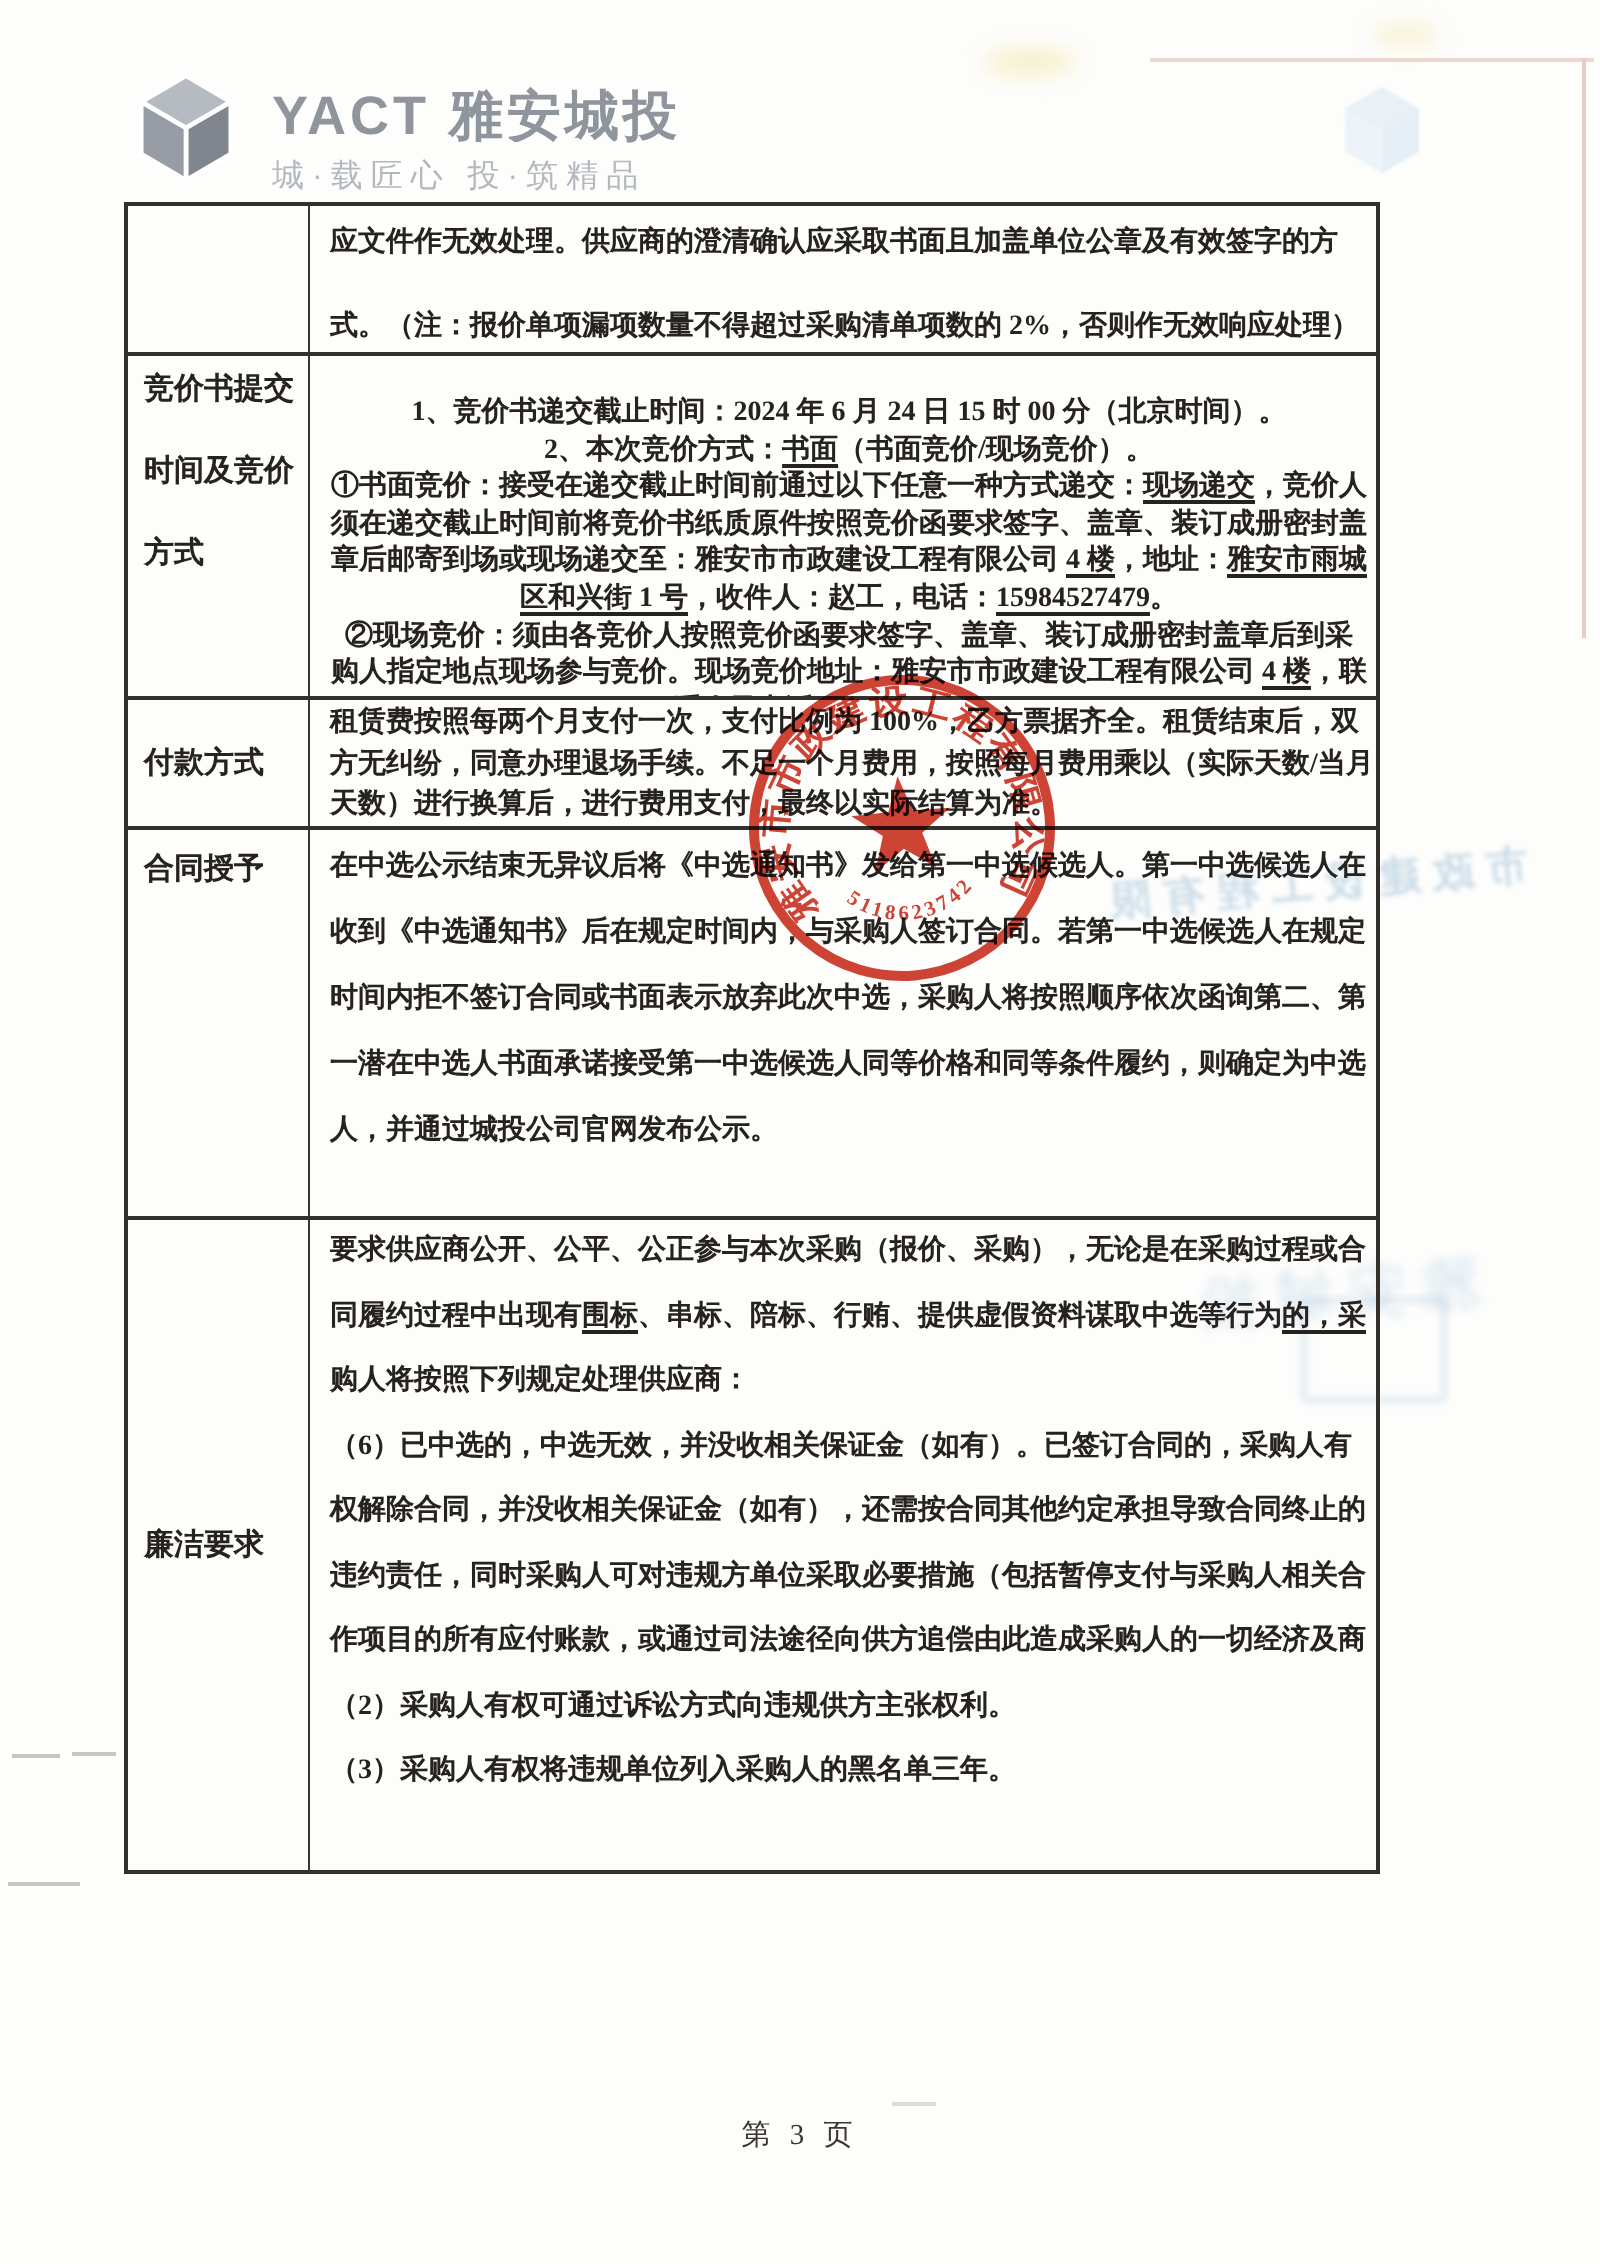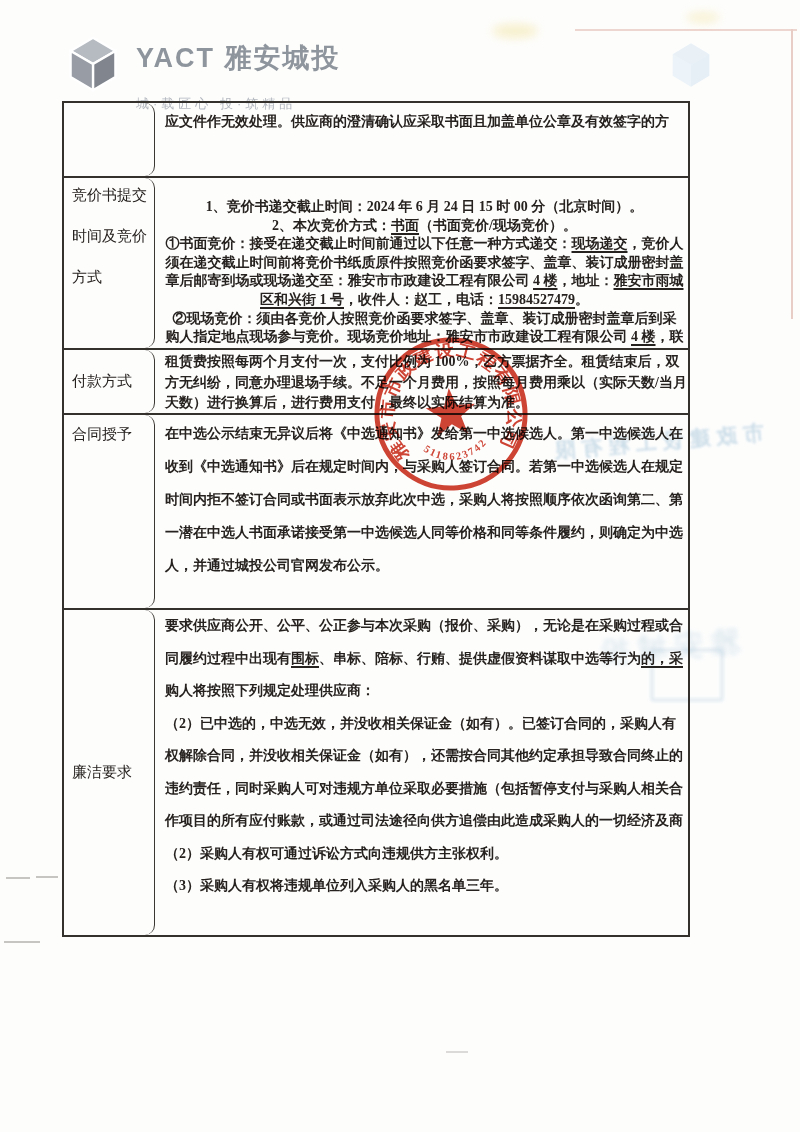--- a/index.html
+++ b/index.html
@@ -5,22 +5,22 @@
   html,body{margin:0;padding:0;background:#e9e9e9;}
   .page{position:relative;width:800px;height:1132px;margin:0 auto;background:#fdfdfc;
         font-family:"Liberation Serif","DejaVu Serif",serif;color:#26221f;overflow:hidden;}
 
   
   .logo{position:absolute;left:64px;top:36px;display:flex;align-items:flex-start;}
   .cube{width:58px;height:56px;}
   .brandwrap{margin-left:14px;padding-top:8px;}
   .brand{font-family:"Liberation Sans","DejaVu Sans",sans-serif;font-size:27px;font-weight:700;
          color:#8f959d;letter-spacing:2px;line-height:1.1;}
-  .slogan{font-family:"Liberation Sans","DejaVu Sans",sans-serif;font-size:13px;color:#b3b8bf;
-          letter-spacing:4px;margin-top:21px;}
+  .slogan{font-family:"Liberation Sans","DejaVu Sans",sans-serif;font-size:16px;color:#b3b8bf;
+          letter-spacing:4px;margin-top:4px;}
 
   
   .edge-top{position:absolute;left:575px;top:29px;width:222px;height:2px;background:#eed6d0;}
   .edge-right{position:absolute;left:791px;top:29px;width:2px;height:290px;background:#e8cdc7;}
   .ghost-cube{position:absolute;left:666px;top:40px;width:50px;height:50px;opacity:.75;filter:blur(.6px);}
   .smudge{position:absolute;border-radius:50%;filter:blur(5px);}
   .smudge1{left:492px;top:24px;width:46px;height:14px;background:rgba(238,220,130,.38);}
   .smudge2{left:686px;top:12px;width:34px;height:11px;background:rgba(238,220,130,.32);}
   .ghost-text{position:absolute;font-weight:700;color:#9dbfd6;transform:scaleX(-1) rotate(5deg);
               filter:blur(1.1px);opacity:.5;white-space:nowrap;}
@@ -32,21 +32,21 @@
   .mdash1{left:6px;top:877px;width:24px;}
   .mdash2{left:36px;top:876px;width:22px;}
   .mdash3{left:4px;top:941px;width:36px;}
   .mdash4{left:446px;top:1051px;width:22px;height:2px;opacity:.5;}
 
   
   .doc-table{position:absolute;left:62px;top:101px;width:628px;border:2px solid #34302b;box-sizing:border-box;}
   .trow{display:flex;border-bottom:2px solid #34302b;box-sizing:border-box;overflow:hidden;}
   .trow:last-child{border-bottom:none;}
   .lbl{width:91px;flex:0 0 91px;border-right:1.6px solid #3a3631;box-sizing:border-box;
-       padding-left:8px;font-weight:400;font-size:15px;border-radius:10px;}
+       padding-left:8px;font-weight:700;font-size:15px;}
   .cnt{flex:1;padding-left:10px;padding-right:4px;box-sizing:border-box;font-weight:700;font-size:14px;
        overflow:hidden;}
   .line{white-space:nowrap;}
   .u{text-decoration:underline;text-underline-offset:3px;text-decoration-thickness:1.5px;}
 
   .r1{height:75px;}  .r1 .cnt{padding-top:6px;} .r1 .line{height:42px;line-height:25px;}
   .r2{height:172px;} .r2 .cnt{padding-top:20px;text-align:center;} .r2 .line{height:18.6px;line-height:18.6px;}
       .r2 .lbl{padding-top:6px;} .r2 .lbl-line{height:41px;line-height:22px;}
   .r3{height:65px;}  .r3 .cnt{padding-top:2px;} .r3 .line{height:20.6px;line-height:20.6px;}
       .r3 .lbl{display:flex;flex-direction:column;justify-content:center;}
@@ -95,20 +95,21 @@
   <div class="mdash mdash1"></div>
   <div class="mdash mdash2"></div>
   <div class="mdash mdash3"></div>
   <div class="mdash mdash4"></div>
 
   <div class="doc-table">
     <div class="trow r1">
       <div class="lbl"></div>
       <div class="cnt">
           <div class="line"><span>应文件作无效处理。供应商的澄清确认应采取书面且加盖单位公章及有效签字的方</span></div>
+          <div class="line"><span>式。（注：报价单项漏项数量不得超过采购清单项数的 2%，否则作无效响应处理）</span></div>
         </div>
     </div>
     <div class="trow r2">
       <div class="lbl">
           <div class="lbl-line">竞价书提交</div>
           <div class="lbl-line">时间及竞价</div>
           <div class="lbl-line">方式</div>
         </div>
       <div class="cnt">
           <div class="line"><span>1、竞价书递交截止时间：2024 年 6 月 24 日 15 时 00 分（北京时间）。</span></div>
@@ -145,21 +146,21 @@
         </div>
     </div>
     <div class="trow r5">
       <div class="lbl">
           <div class="lbl-line">廉洁要求</div>
         </div>
       <div class="cnt">
           <div class="line"><span>要求供应商公开、公平、公正参与本次采购（报价、采购），无论是在采购过程或合</span></div>
           <div class="line"><span>同履约过程中出现有</span><span class="u">围标</span><span>、串标、陪标、行贿、提供虚假资料谋取中选等行为</span><span class="u">的，采</span></div>
           <div class="line"><span>购人将按照下列规定处理供应商：</span></div>
-          <div class="line"><span>（2）已中选的，中选无效，并没收相关保证金（如有）。已签订合同的，采购人有</span></div>
+          <div class="line"><span>（6）已中选的，中选无效，并没收相关保证金（如有）。已签订合同的，采购人有</span></div>
           <div class="line"><span>权解除合同，并没收相关保证金（如有），还需按合同其他约定承担导致合同终止的</span></div>
           <div class="line"><span>违约责任，同时采购人可对违规方单位采取必要措施（包括暂停支付与采购人相关合</span></div>
           <div class="line"><span>作项目的所有应付账款，或通过司法途径向供方追偿由此造成采购人的一切经济及商</span></div>
           <div class="line"><span>（2）采购人有权可通过诉讼方式向违规供方主张权利。</span></div>
           <div class="line"><span>（3）采购人有权将违规单位列入采购人的黑名单三年。</span></div>
         </div>
     </div>
   </div>
 
   <svg class="seal" viewBox="-90 -90 180 180" fill="#cb2f1e">
@@ -172,14 +173,17 @@
     </defs>
     <polygon points="0,-26 6.11,-8.41 24.73,-8.03 9.89,3.21 15.28,21.03 0,10.4 -15.28,21.03 -9.89,3.21 -24.73,-8.03 -6.11,-8.41"></polygon>
     <text font-size="16.5" font-weight="bold" letter-spacing="1">
       <textPath href="#arcTop" textLength="262" lengthAdjust="spacingAndGlyphs">雅安市市政建设工程有限公司</textPath>
     </text>
     <text font-size="10.5" font-weight="bold" letter-spacing="2">
       <textPath href="#arcBottom" startOffset="6">5118623742</textPath>
     </text>
   </svg>
 
+  <div class="footer">
+    <span>第 3 页</span>
+  </div>
 
 </div>
 
 </body></html>

